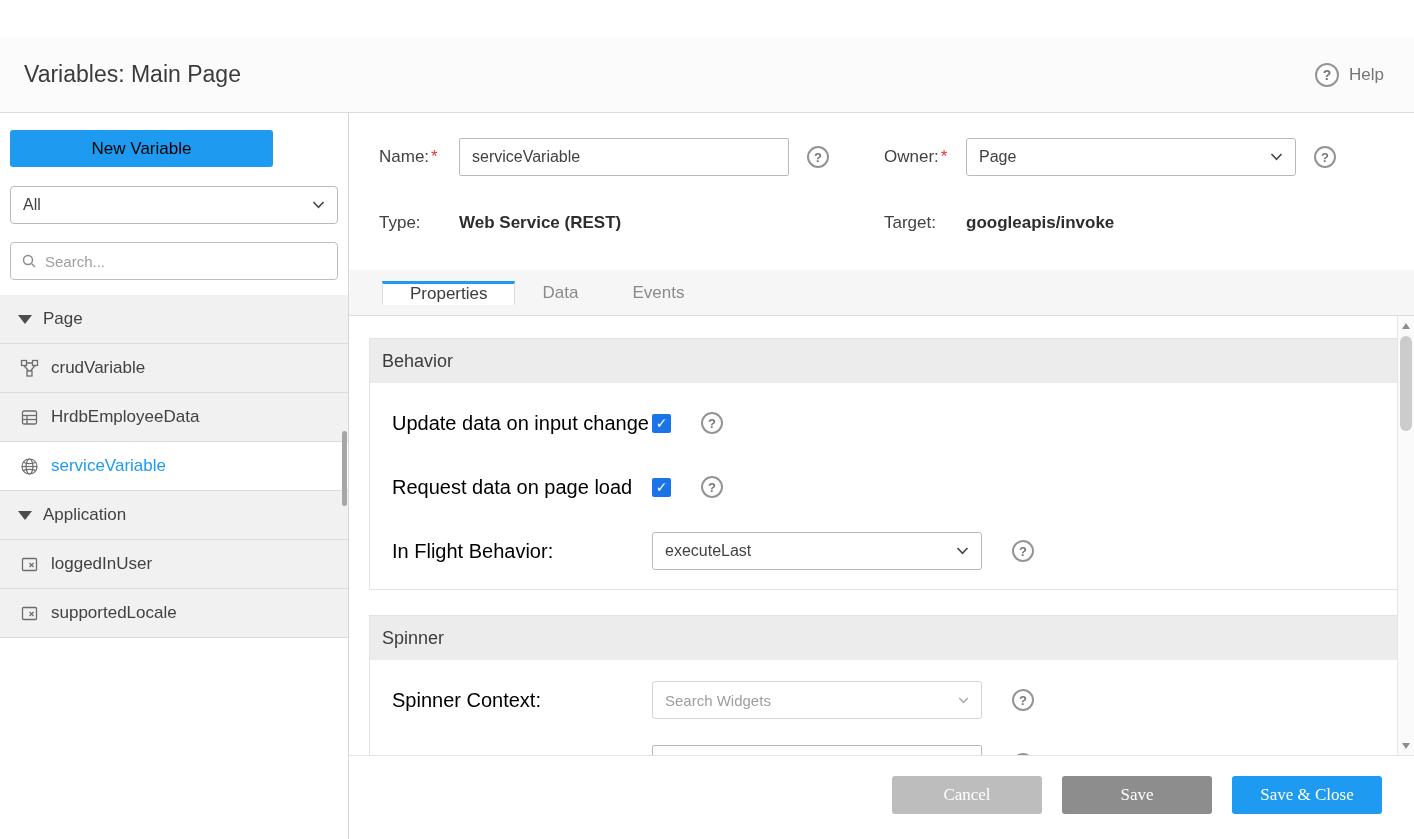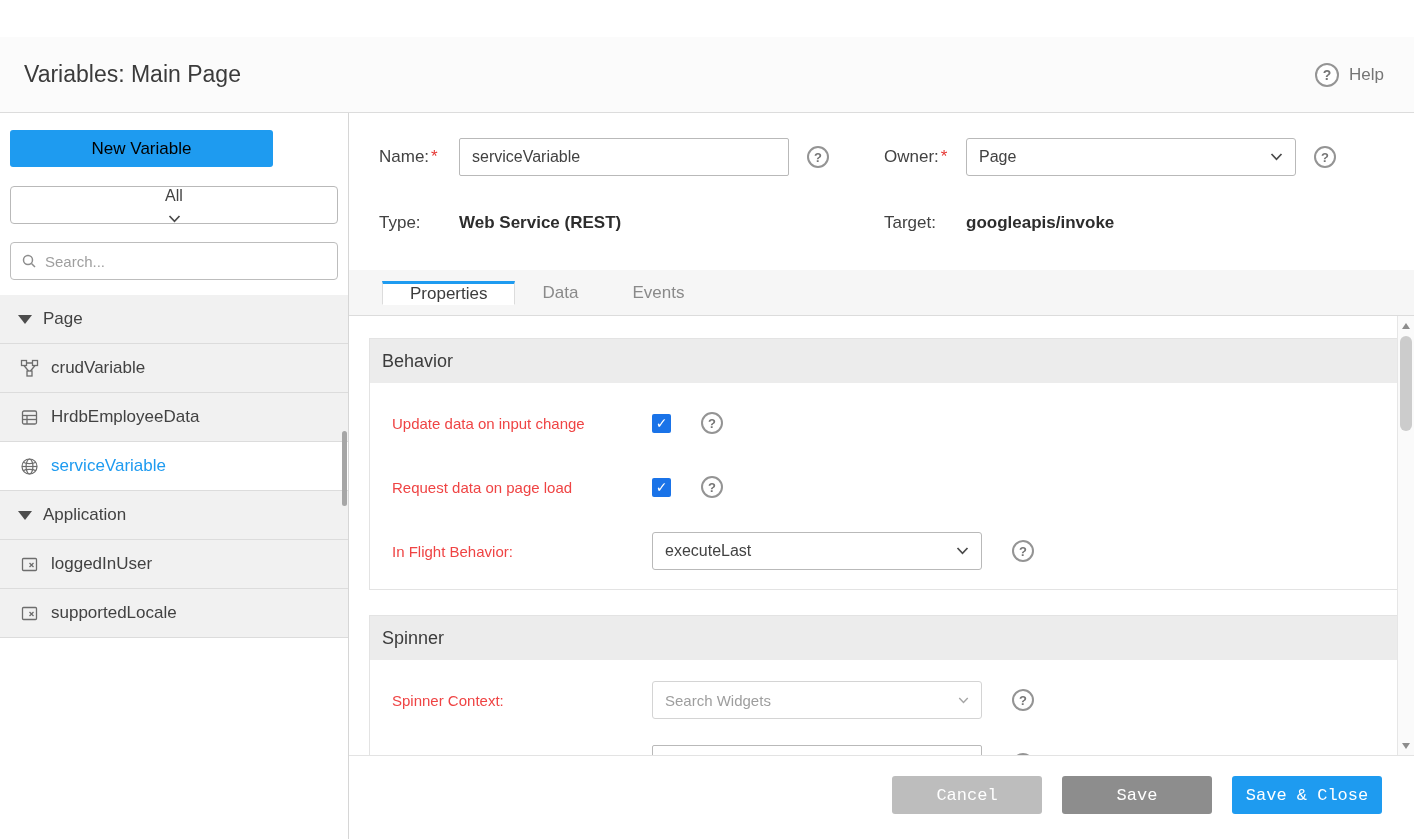--- a/index.html
+++ b/index.html
@@ -40,21 +40,21 @@
     cursor: pointer; font-family: inherit;
   }
   .fake-select {
     display: flex; align-items: center; height: 38px; padding: 0 12px;
     border: 1px solid #b9b9b9; border-radius: 3px; background: #fff;
     font-size: 16px; color: #424242; cursor: pointer;
   }
   .fake-select .value { flex: 1; white-space: nowrap; overflow: hidden; }
   .fake-select.muted { border-color: #d4d4d4; }
   .fake-select.muted .value { color: #9e9e9e; font-size: 15px; }
-  .sidebar .filter { margin: 19px 10px 18px 10px; border-radius: 4px; flex-direction: column; }
+  .sidebar .filter { margin: 19px 10px 18px 10px; border-radius: 4px; }
   .searchbox {
     margin: 17px 10px 0 10px; height: 38px; padding: 0 10px; gap: 8px;
     border: 1px solid #bdbdbd; border-radius: 4px; background: #fff;
     display: flex; align-items: center;
   }
   .searchbox input { border: none; outline: none; flex: 1; font-size: 15px; font-family: inherit; color: #0f172a; background: transparent; }
   .searchbox input::placeholder { color: #9e9e9e; }
 
   .varlist { margin-top: 15px; }
   .varitem {
@@ -100,21 +100,21 @@
   }
 
   
   .scrollarea { flex: 1; min-height: 0; position: relative; background: #fff; overflow: hidden; padding: 22px 0 0 20px; }
   .section { width: 1192px; border: 1px solid #e3e3e3; background: #fff; }
   .section + .section { margin-top: 25px; }
   .sechead { height: 44px; background: #ececec; display: flex; align-items: center; padding: 0 14px 0 12px; }
   .sechead .stitle { flex: 1; font-size: 18px; color: #3c3c3c; }
   .secbody { padding: 8px 0 6px 0; }
   .prow { height: 64px; display: flex; align-items: center; padding-left: 22px; }
-  .plabel { width: 260px; font-size: 15px; color: #ef4444; }
+  .plabel { width: 260px; font-size: 20px; color: #000000; }
   .pcontrol { width: 330px; flex: 0 0 330px; display: flex; align-items: center; }
   .pcontrol.cb { width: auto; flex: 0 0 auto; }
   .phelp { margin-left: 30px; }
   .checkbox {
     width: 19px; height: 19px; background: #1a73e8; border-radius: 2px;
     display: inline-flex; align-items: center; justify-content: center; cursor: pointer;
   }
   .checkbox::after { content: "✓"; color: #fff; font-size: 14px; font-weight: bold; line-height: 1; }
 
   
@@ -125,21 +125,21 @@
   .tri-up-s { width: 0; height: 0; border-left: 4px solid transparent; border-right: 4px solid transparent; border-bottom: 6px solid #8d8d8d; }
   .tri-down-s { width: 0; height: 0; border-left: 4px solid transparent; border-right: 4px solid transparent; border-top: 6px solid #8d8d8d; }
   .vthumb { position: absolute; left: 2px; top: 20px; width: 12px; height: 95px; background: #cccccc; border-radius: 6px; cursor: pointer; }
 
   
   .footer {
     flex: 0 0 84px; height: 84px; background: #fff; border-top: 1px solid #e3e3e3;
     display: flex; justify-content: flex-end; align-items: flex-start;
     gap: 20px; padding: 20px 32px 0 0;
   }
-  .btn { width: 150px; height: 38px; border: none; border-radius: 3px; color: #fff; font-size: 17px; font-family: Liberation Mono, monospace; cursor: pointer; }
+  .btn { width: 150px; height: 38px; border: none; border-radius: 3px; color: #fff; font-size: 17px; font-family: Liberation Serif, serif; cursor: pointer; }
   .btn.cancel { background: #bdbdbd; }
   .btn.save { background: #8d8d8d; }
   .btn.saveclose { background: #1e9bf0; }
 </style>
 </head>
 <body>
 
 <div class="app">
 
   <div class="header">

